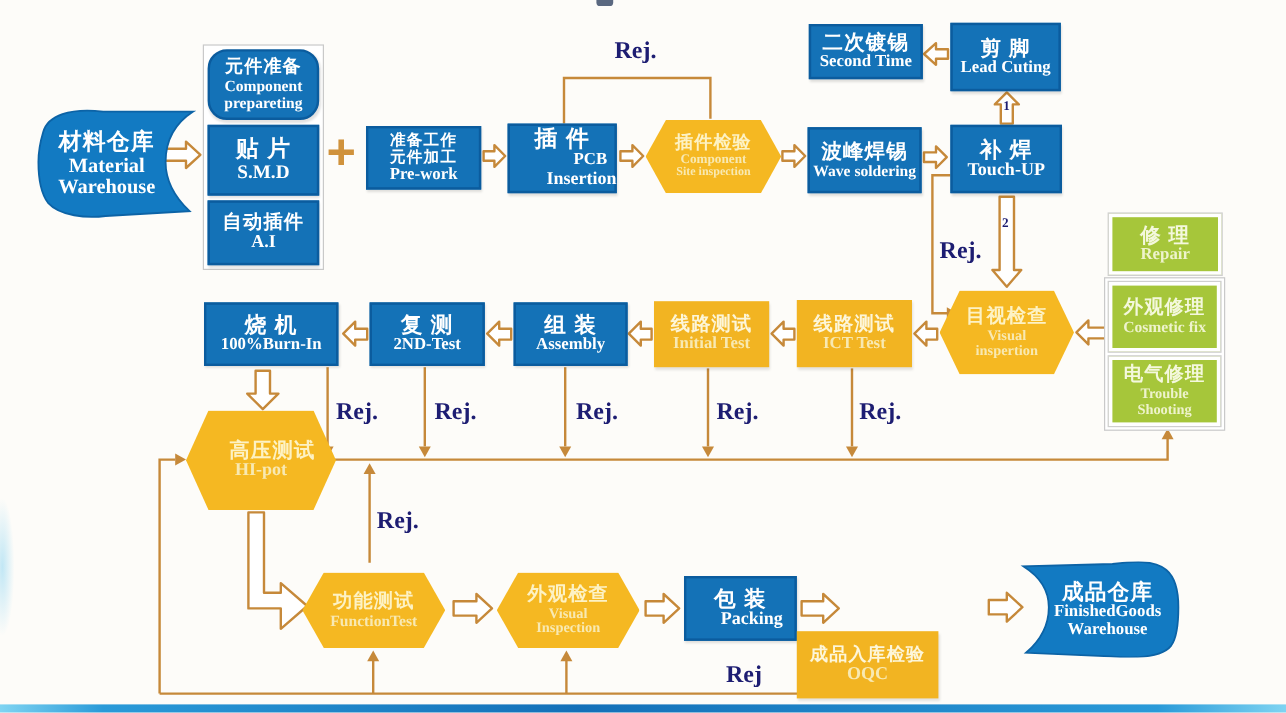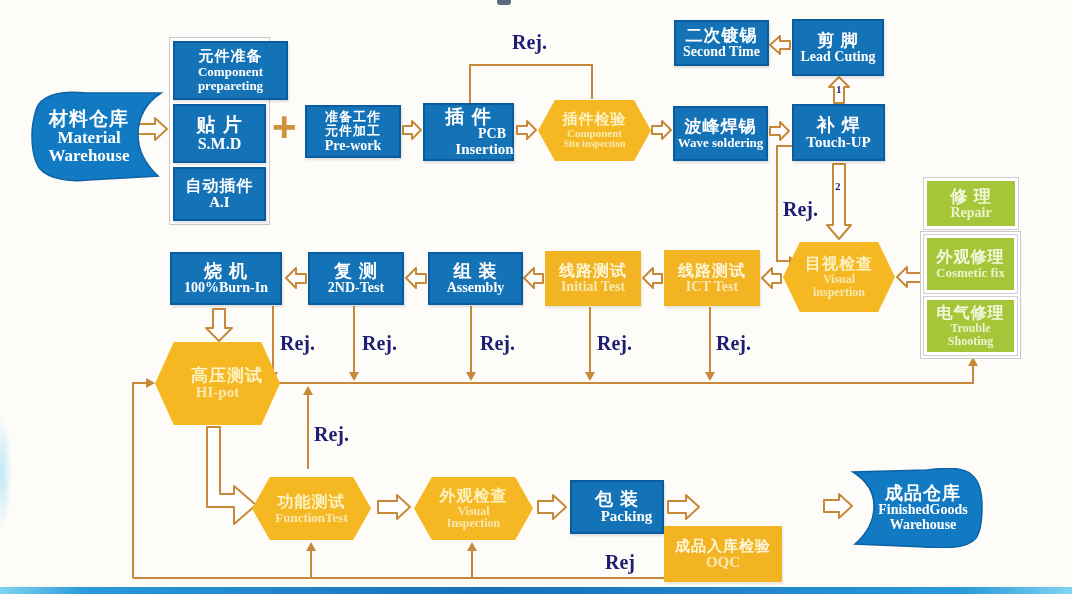--- a/index.html
+++ b/index.html
@@ -100,21 +100,21 @@
   <svg class="abs" style="left:28px;top:88px;" width="140" height="96" viewBox="0 0 140 96">
     <path d="M58,5 C30,2 12,8 8,22 C5,32 4,39 4,47 C4,59 6,73 12,81 C22,92 44,94 60,92 L130,88 C114,73 110,59 110,47 C110,32 116,16 133,5 Z" fill="#127ac2" stroke="#0c63a6" stroke-width="1.5"></path>
   </svg>
   <div class="banner-text" style="left:34px;top:96px;width:110px;height:80px;">
     <div class="zh" style="font-size:19px;">材料仓库</div>
     <div class="en" style="font-size:17px;">Material</div>
     <div class="en" style="font-size:17px;">Warehouse</div>
   </div>
 
   <div class="container-frame" style="left:169px;top:37px;width:101px;height:188px;"></div>
-  <div class="node blue" style="left:173px;top:41px;width:115px;height:59px;">
+  <div class="node blue" style="left:173px;top:41px;width:93px;height:59px;border-radius:16px;">
     <div class="zh" style="font-size:15px;">元件准备</div>
     <div class="en" style="font-size:13px;">Component</div>
     <div class="en" style="font-size:13px;">prepareting</div>
   </div>
   <div class="node blue" style="left:173px;top:104px;width:93px;height:59px;">
     <div class="zh" style="font-size:19px;">贴 片</div>
     <div class="en" style="font-size:16px;">S.M.D</div>
   </div>
   <div class="node blue" style="left:173px;top:167px;width:93px;height:54px;">
     <div class="zh" style="font-size:16px;">自动插件</div>

